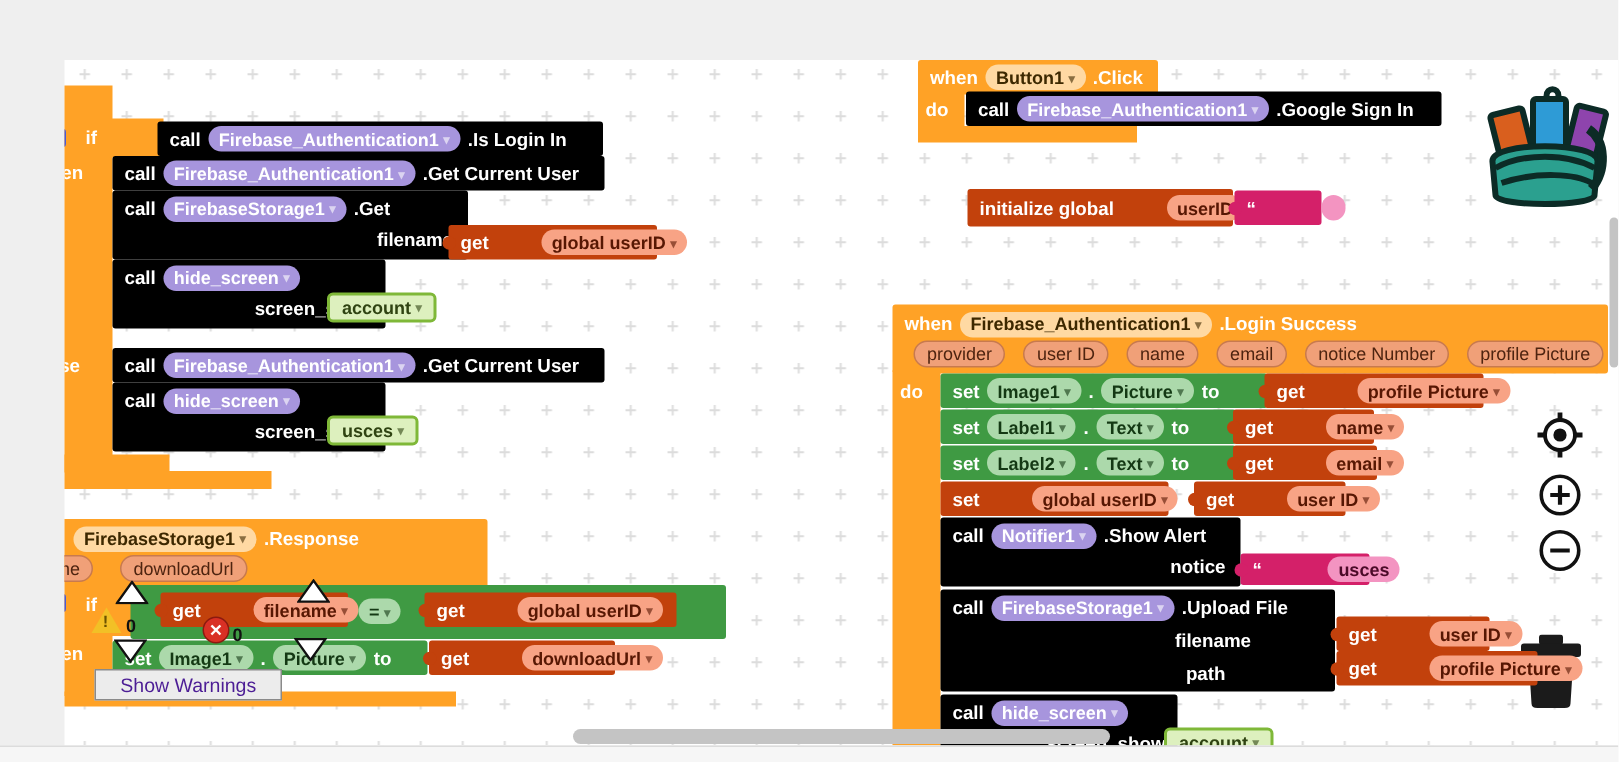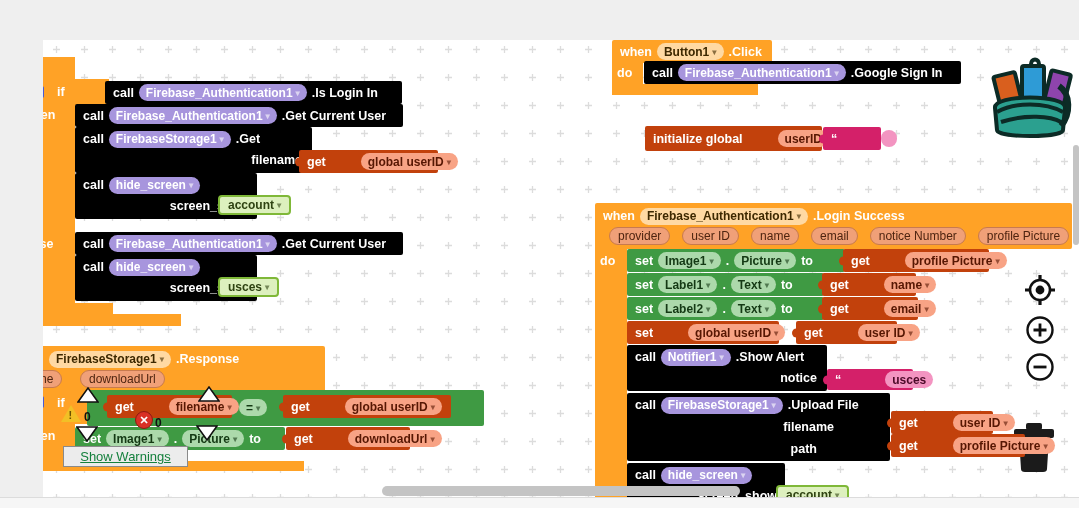--- a/index.html
+++ b/index.html
@@ -34,22 +34,22 @@
   .chip{position:absolute;display:inline-flex;align-items:center;padding:0 8px;height:20px;background:#DDF0BE;
         border:2px solid #7FB838;border-radius:4px;color:#2F4312;font-weight:700;font-size:12px;z-index:11;white-space:nowrap;}
   .pchip{display:inline-flex;padding:1px 8px;background:#F0A078;border:1px solid #C87A4E;border-radius:9px;
          color:#4E2410;font-size:12px;font-weight:400;white-space:nowrap;}
   .lbl{position:absolute;color:#fff;font-weight:700;font-size:12.5px;z-index:12;white-space:nowrap;}
   .alab{position:absolute;color:#fff;font-weight:700;font-size:12.5px;}
   .mut{position:absolute;width:12px;height:12px;background:#4A5BD4;border-radius:2px;z-index:13;
        color:#fff;font-size:10px;line-height:11px;text-align:center;font-weight:700;}
   .mut::after{content:"+";}
   .sb{position:absolute;background:#C4C4C4;border-radius:5px;z-index:60;}
-  .swbtn{position:absolute;background:#ECECEC;border:1px solid #8A8A8A;color:#15803d;font-size:13px;
-         display:flex;align-items:center;justify-content:center;z-index:30;white-space:nowrap;text-decoration:underline;}
+  .swbtn{position:absolute;background:#ECECEC;border:1px solid #8A8A8A;color:#4c1d95;font-size:13px;
+         display:flex;align-items:center;justify-content:center;z-index:30;white-space:nowrap;}
   .cnt{position:absolute;color:#111;font-size:12px;font-weight:700;z-index:32;}
   .warn-tri{position:absolute;width:0;height:0;border-left:10px solid transparent;border-right:10px solid transparent;
             border-bottom:17px solid #F2C026;z-index:31;}
   .warn-tri::after{content:"!";position:absolute;left:-2.5px;top:4px;font-size:11px;font-weight:700;color:#6b5200;}
   .err-circ{position:absolute;width:18px;height:18px;border-radius:50%;background:#D93025;border:1px solid #8B1A10;
             color:#fff;font-size:11px;font-weight:700;display:flex;align-items:center;justify-content:center;z-index:31;}
   .err-circ::after{content:"✕";}
   .icon-svg{position:absolute;z-index:6;}
   .tri-svg{position:absolute;z-index:24;}
 </style>

